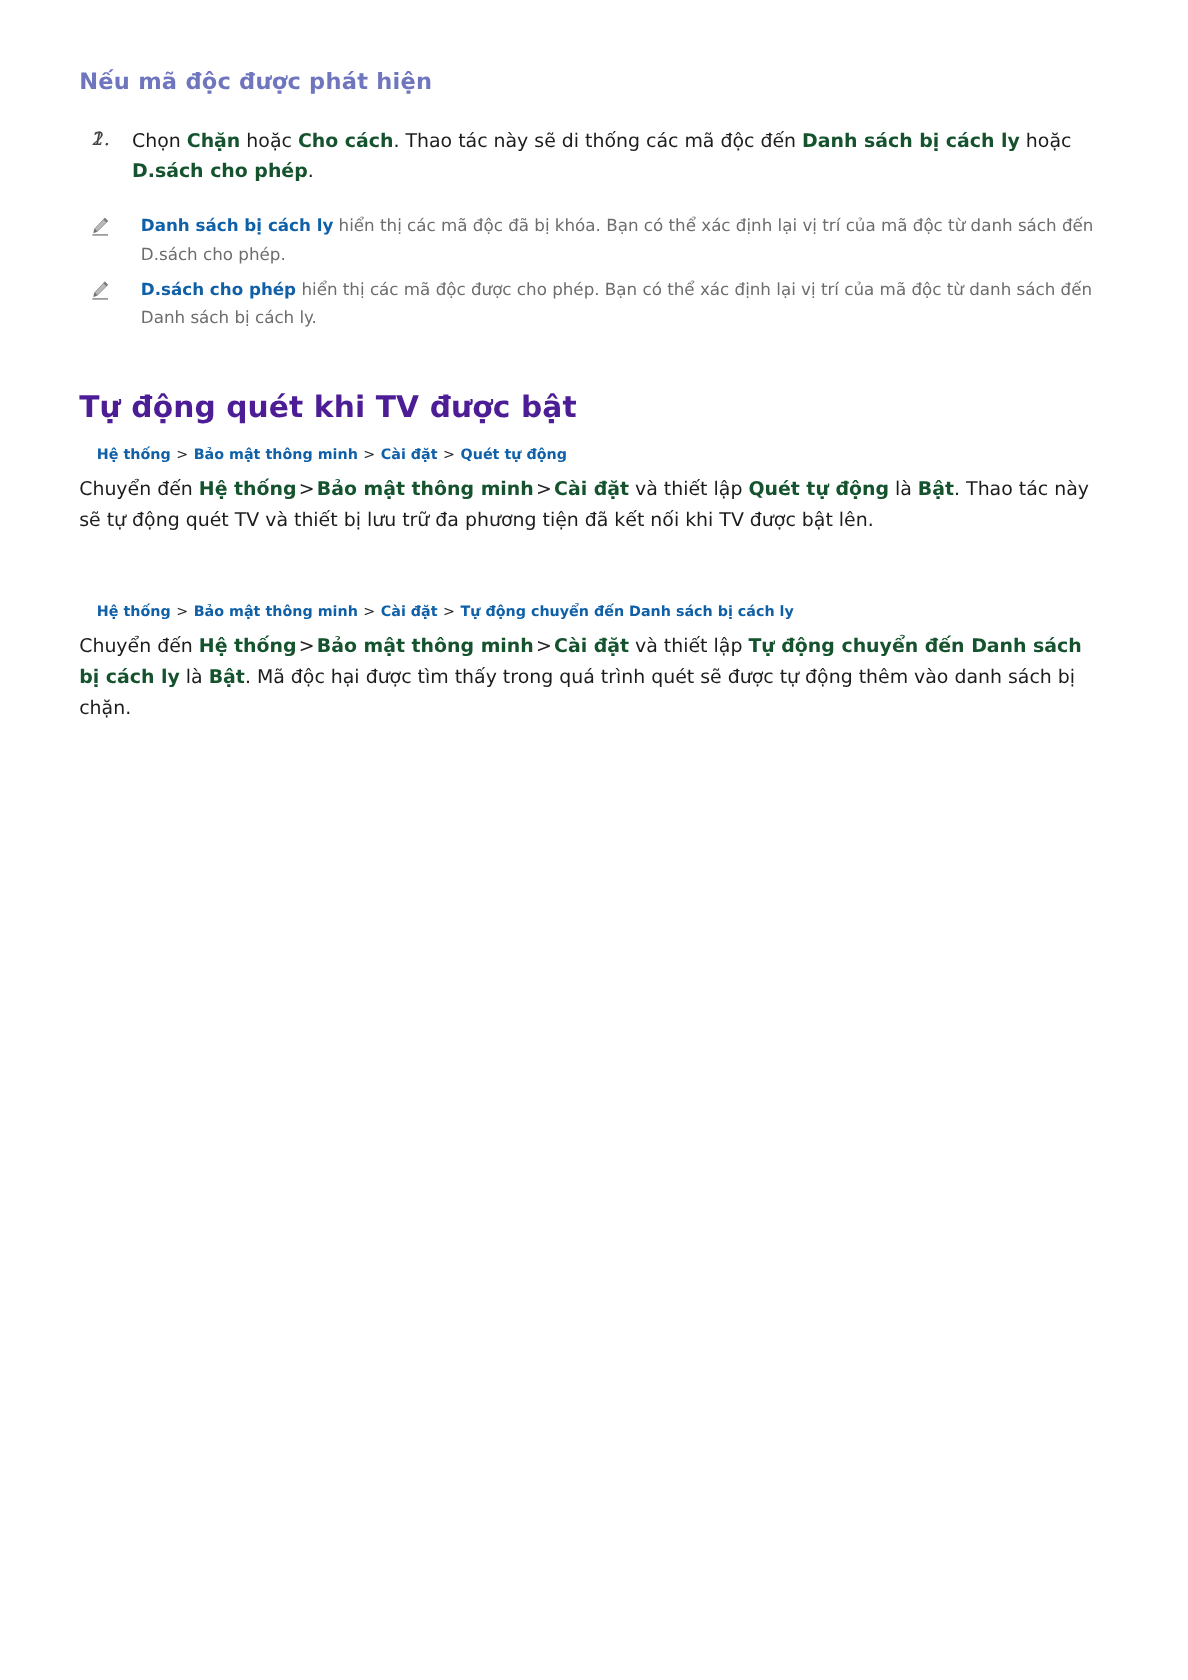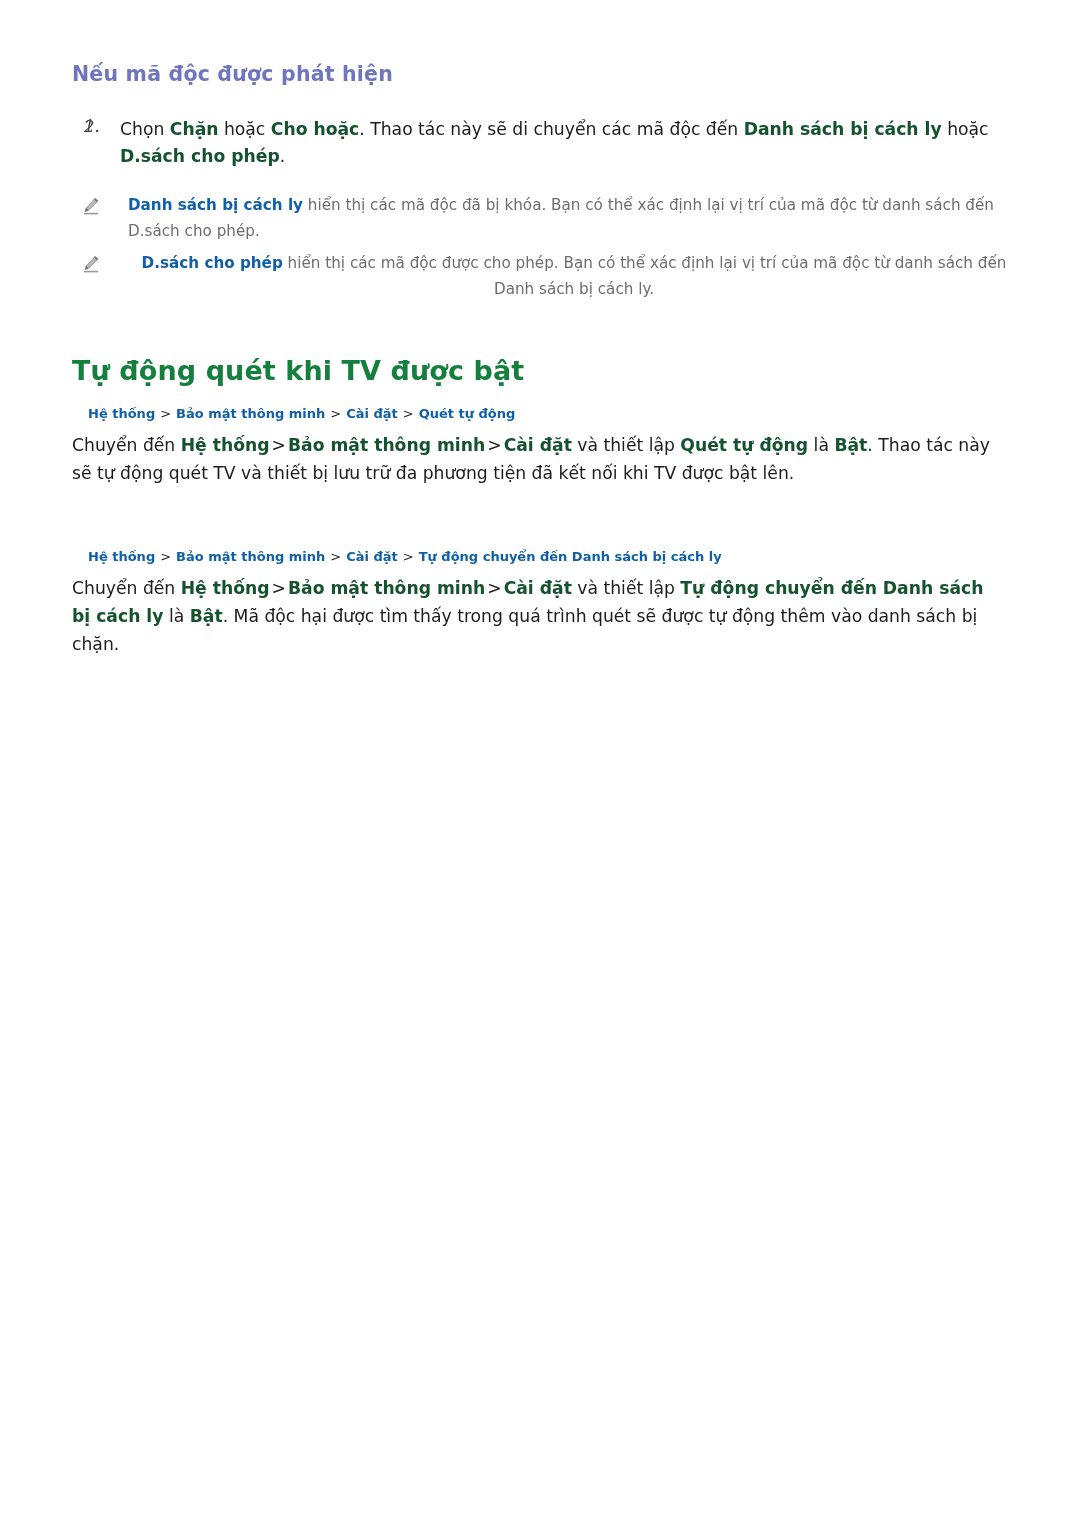--- a/index.html
+++ b/index.html
@@ -30,21 +30,21 @@
     font-weight: bold;
     color: #6f76bd;
     letter-spacing: 0.2px;
     margin: 0 0 28px 0;
     line-height: 1.25;
   }
 
   .h-main {
     font-size: 27px;
     font-weight: bold;
-    color: #15803d;
+    color: #4c1d95;
     letter-spacing: 0.1px;
     line-height: 1.25;
     margin: 0 0 16px 0;
   }
 
   
   .para {
     font-size: 17.2px;
     line-height: 1.62;
     color: #1c1c1c;
@@ -88,21 +88,21 @@
     margin: 22px 0 0 0;
     padding: 0;
     list-style: none;
   }
   .note {
     position: relative;
     padding-left: 56px;
     margin-bottom: 7px;
     max-width: 930px;
   }
-  .note:last-child { margin-bottom: 0; text-align: center; }
+  .note:last-child { margin-bottom: 0; }
 
   .pencil-wrap {
     position: absolute;
     left: 8px;
     top: 2px;
     width: 22px;
     height: 22px;
     display: block;
   }
   .note-text {
@@ -151,21 +151,21 @@
 
   <h2 class="h-sub">Nếu mã độc được phát hiện</h2>
 
 
   <ol class="steps">
     <li class="step">
       <span class="step-num">1.</span>
     </li>
     <li class="step">
       <span class="step-num">2.</span>
-      <span class="step-text"><span>Chọn </span><span class="kw">Chặn</span><span> hoặc </span><span class="kw">Cho hoặc</span><span>. Thao tác này sẽ di chuyển các mã độc đến </span><span class="kw">Danh sách bị cách ly</span><span> hoặc </span><span class="kw">D.sách cho phép</span><span>.</span></span>
+      <span class="step-text"><span>Chọn </span><span class="kw">Chặn</span><span> hoặc </span><span class="kw">Cho cách</span><span>. Thao tác này sẽ di thống các mã độc đến </span><span class="kw">Danh sách bị cách ly</span><span> hoặc </span><span class="kw">D.sách cho phép</span><span>.</span></span>
     </li>
   </ol>
 
   <ul class="notes">
     <li class="note">
       <span class="pencil-wrap">
         <svg width="22" height="22" viewBox="0 0 22 22" aria-hidden="true">
           <g transform="rotate(0 11 11)">
             <path d="M15.3 3.2 L18.0 5.9 L8.6 15.3 L5.2 16.6 L6.1 13.0 Z" fill="#b9b9b9" stroke="#8f8f8f" stroke-width="0.8"></path>
             <path d="M15.3 3.2 L18.0 5.9 L16.6 7.3 L13.9 4.6 Z" fill="#7d7d7d"></path>

